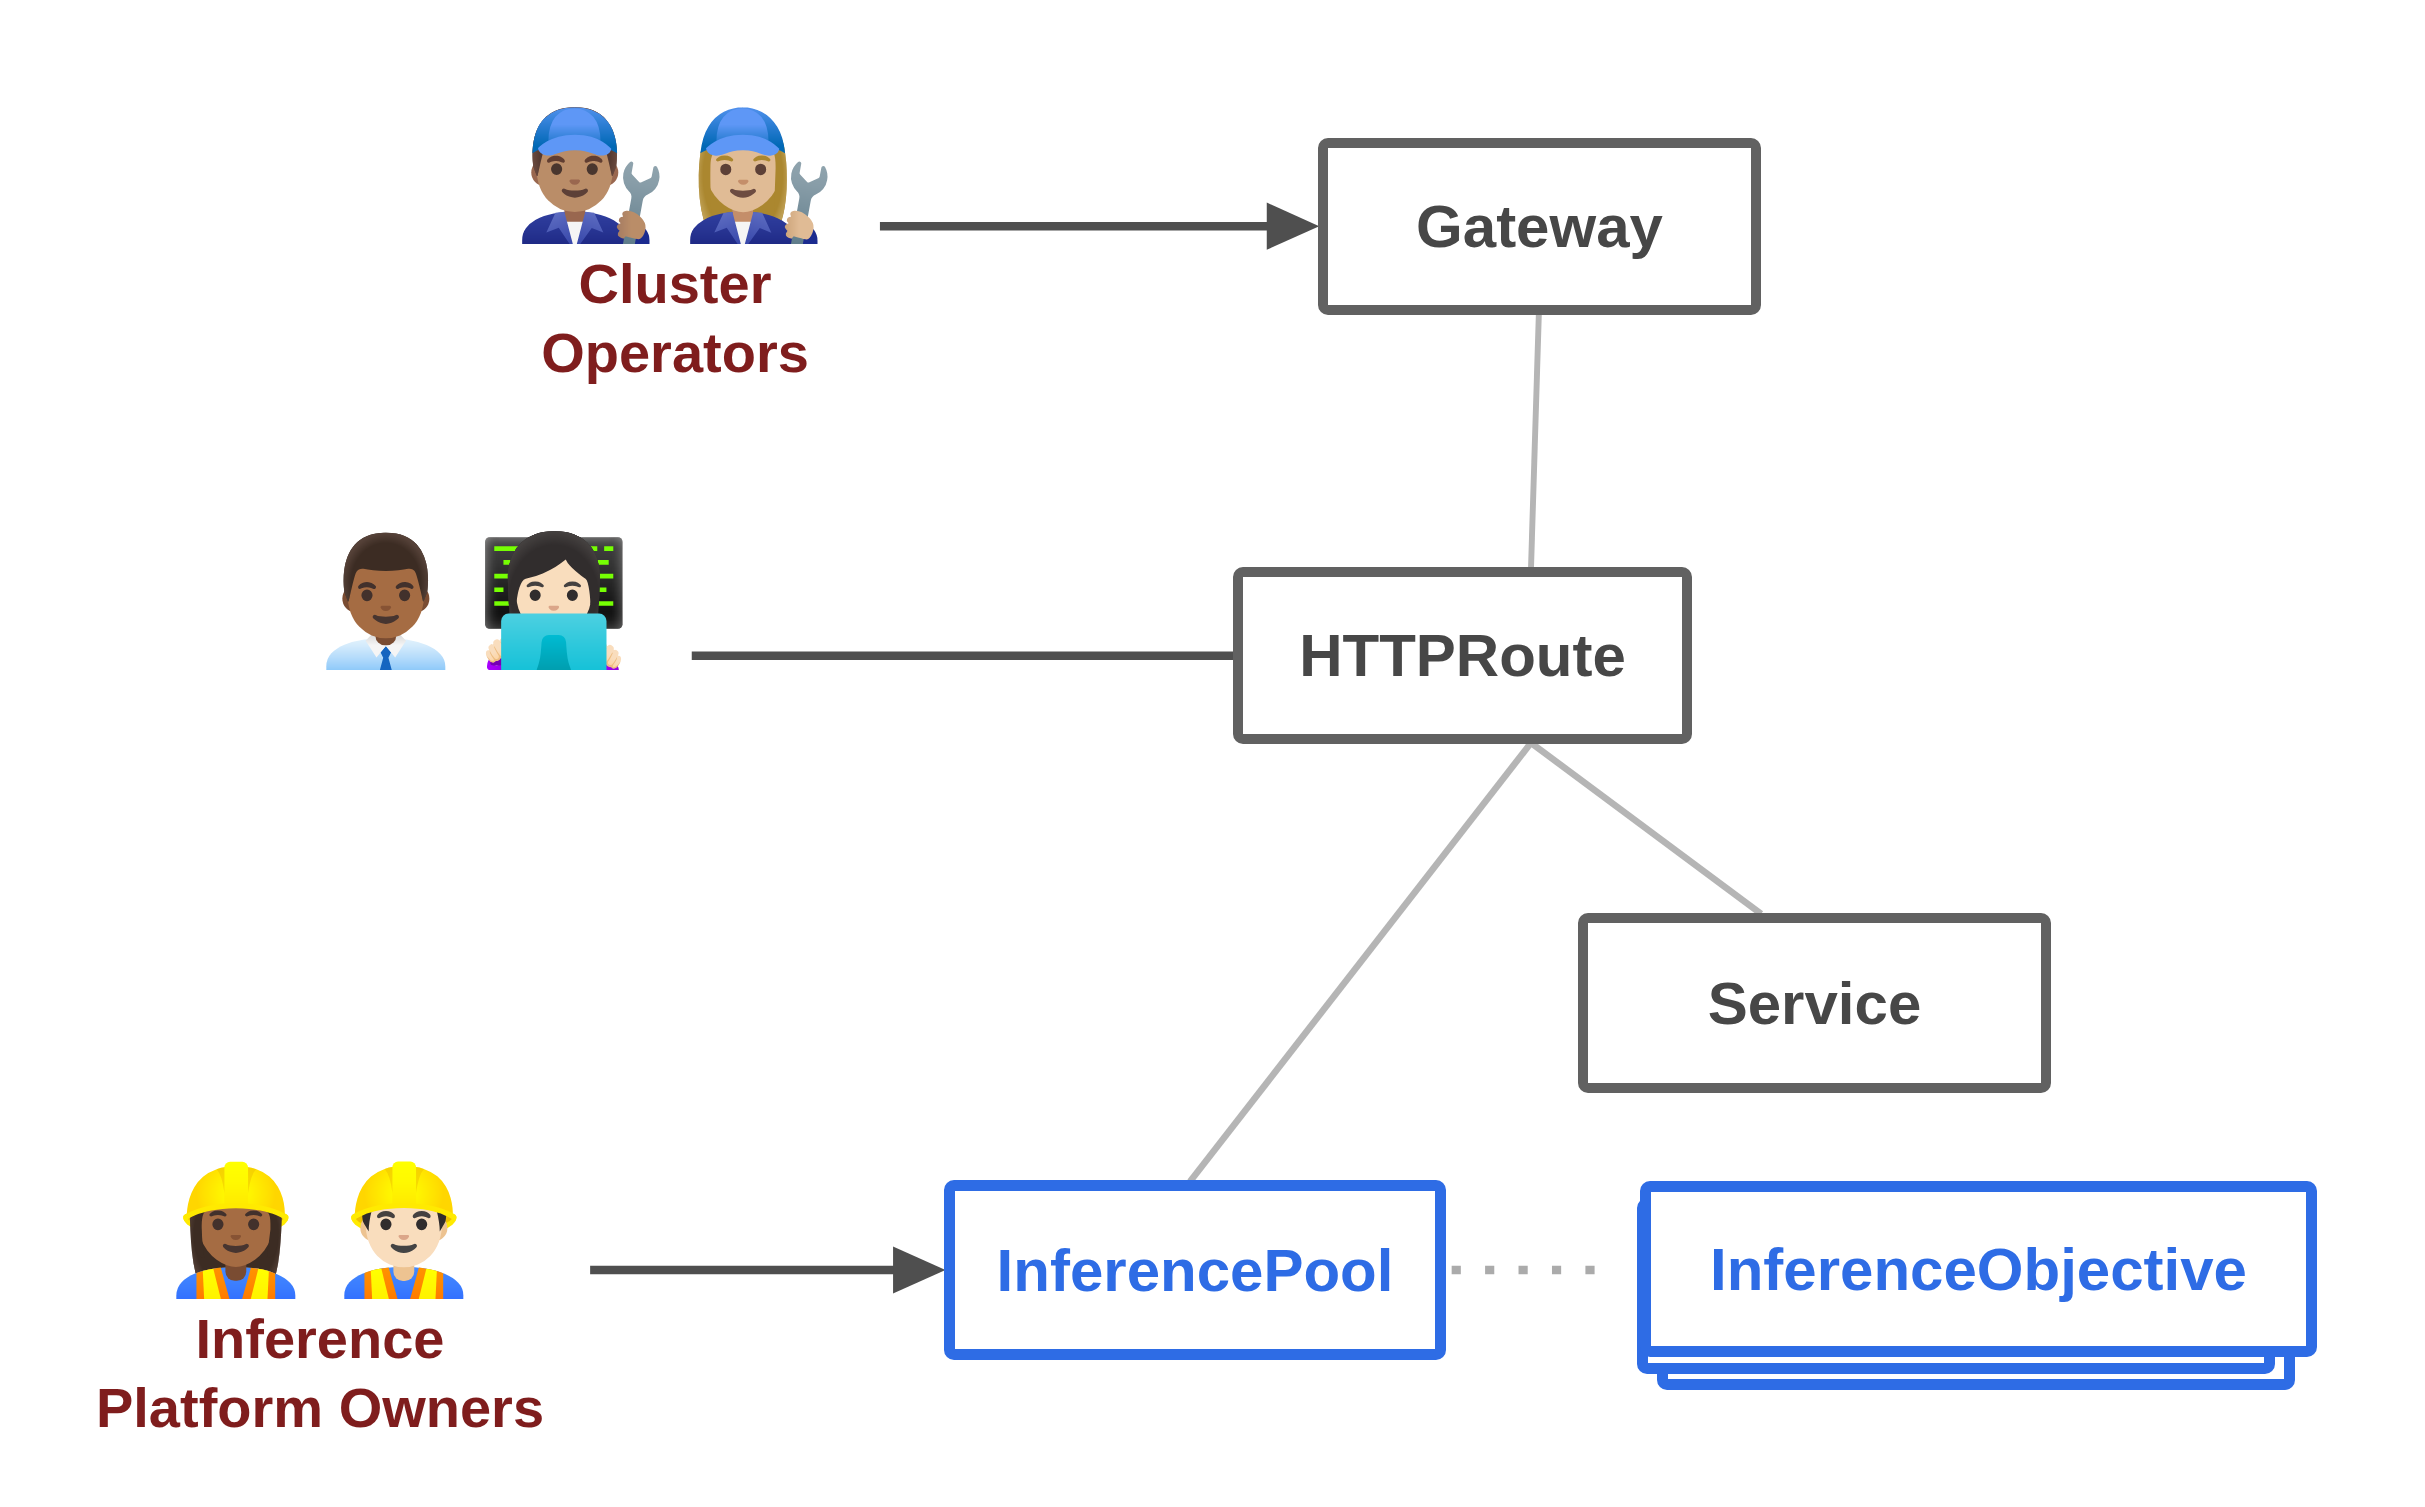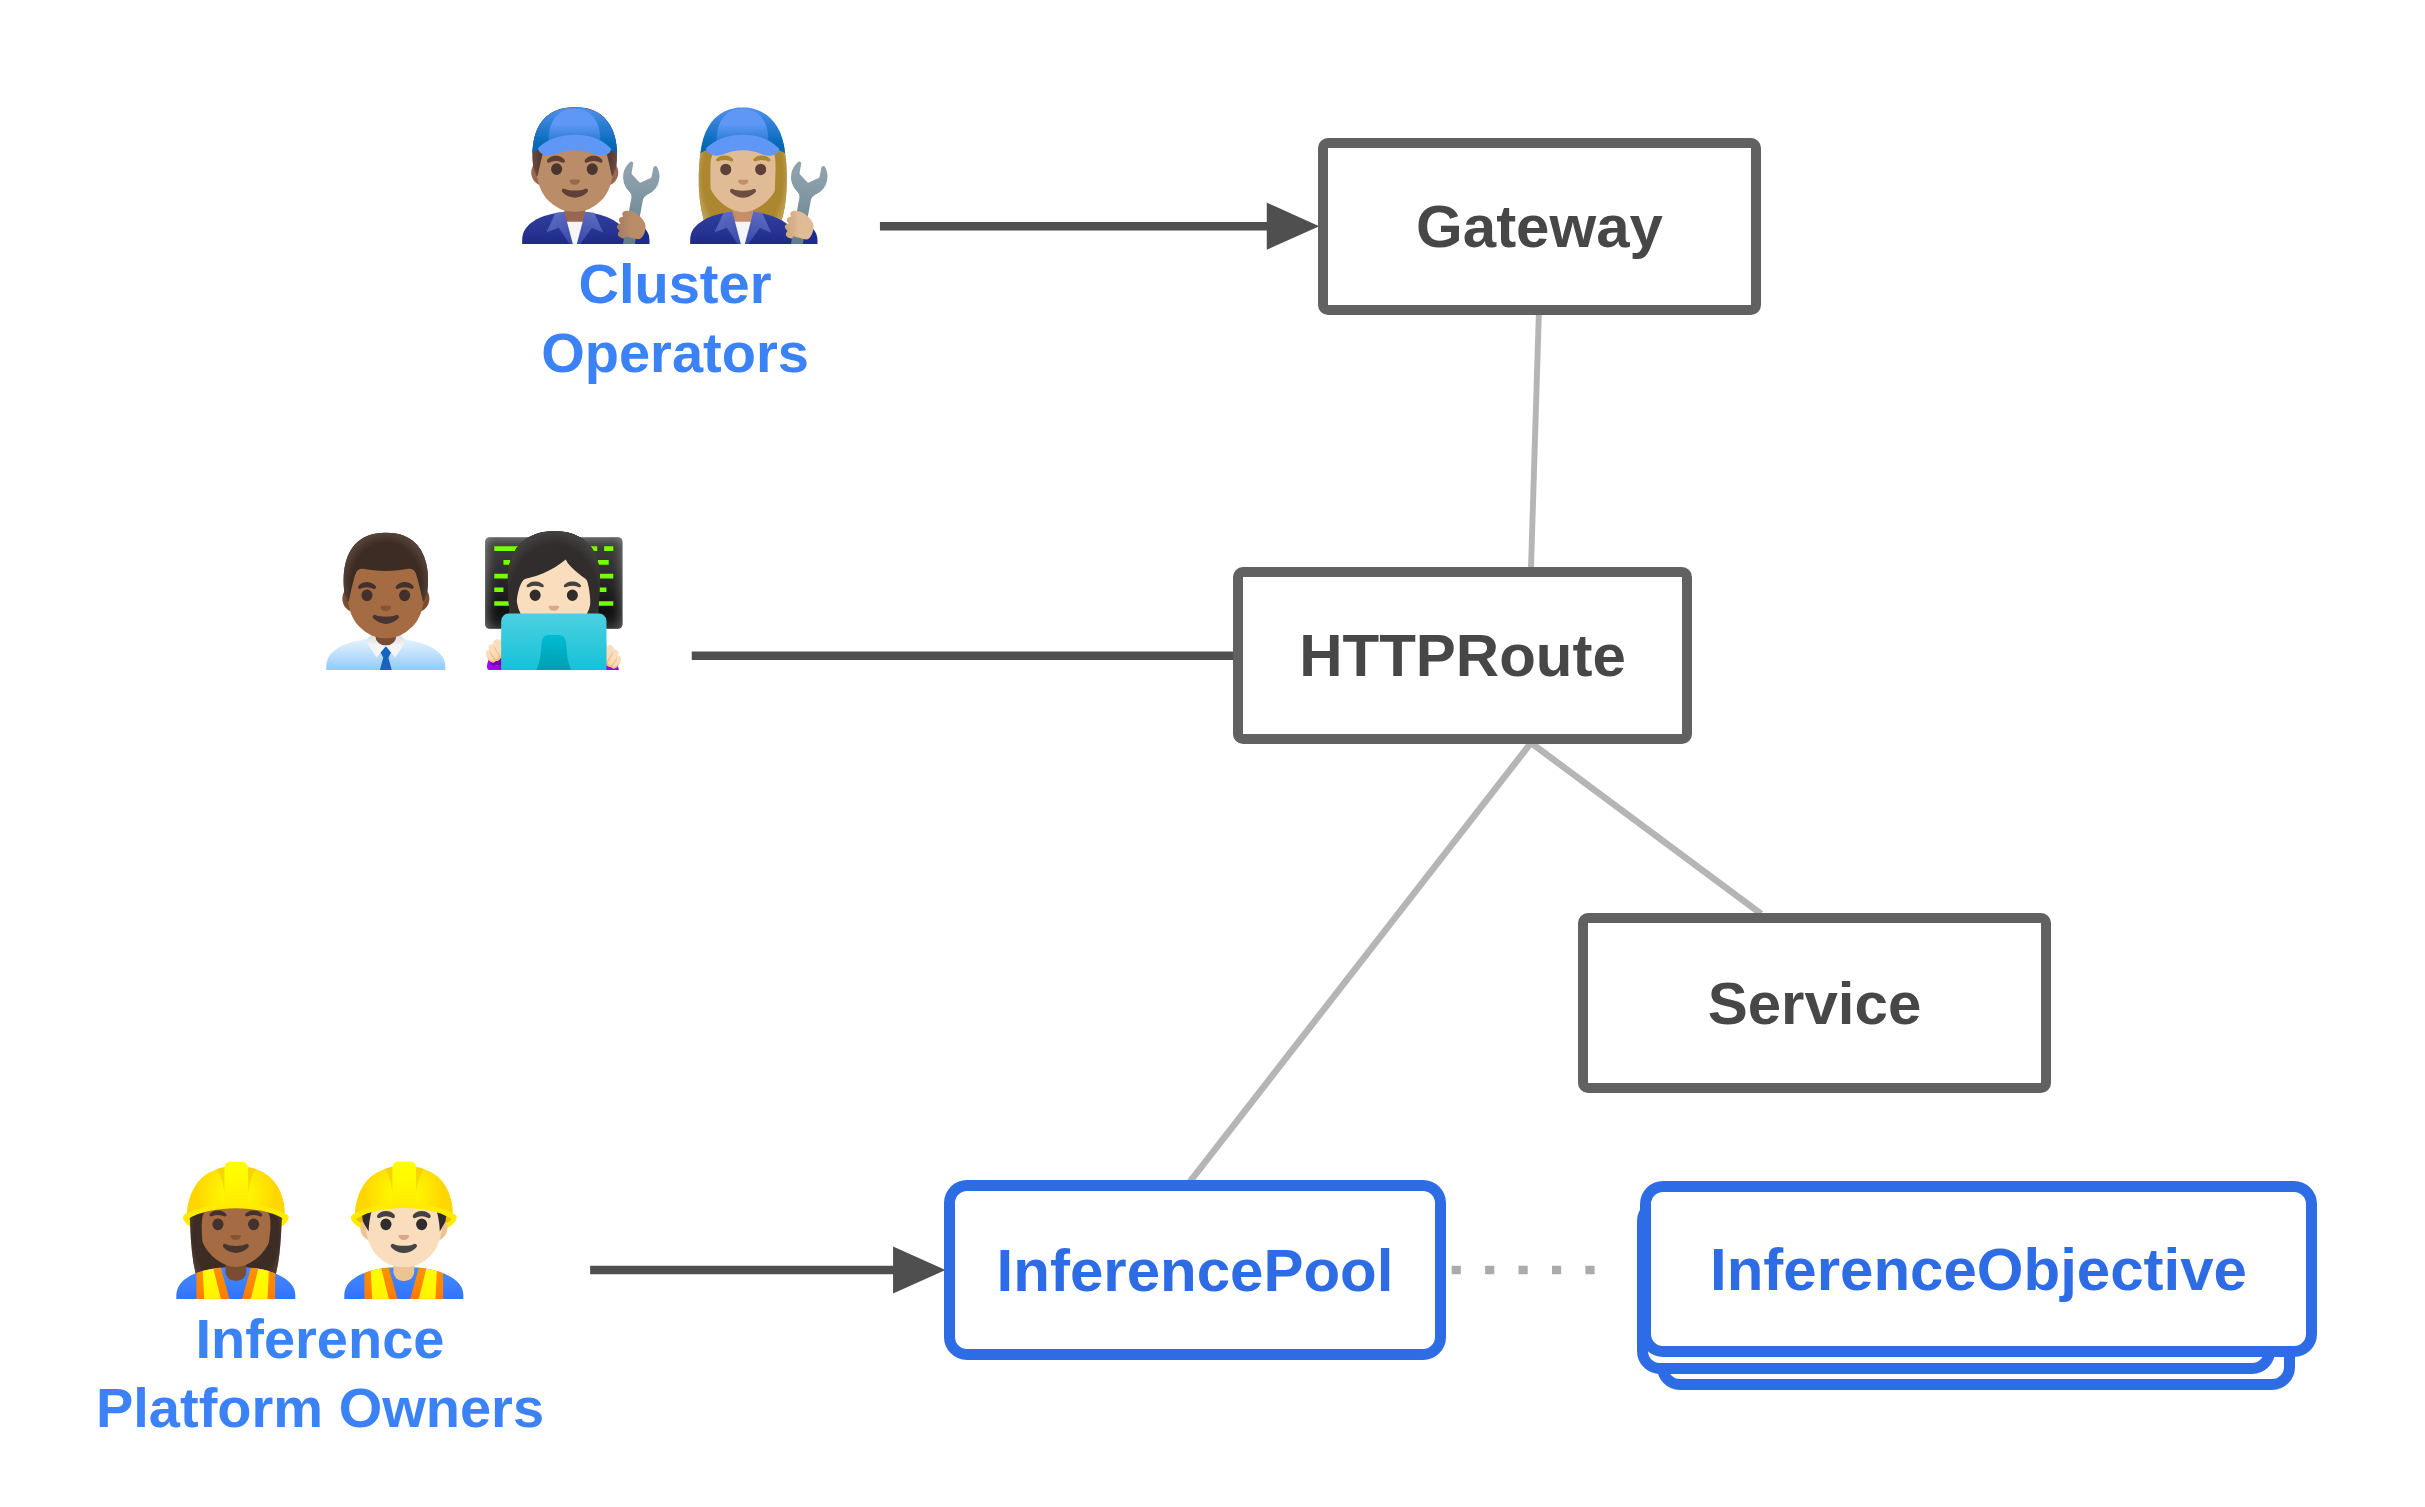--- a/index.html
+++ b/index.html
@@ -24,21 +24,21 @@
     justify-content: center;
     z-index: 2;
     color: #474747;
     font-size: 60px;
     font-weight: 700;
     letter-spacing: 0px;
     white-space: nowrap;
   }
   .node.blue {
     border: 11px solid #2e6ce5;
-    border-radius: 23px;
+    border-radius: 10px;
     color: #2e6ce5;
   }
   .node.stack-layer { z-index: 2; }
 
   .actor {
     position: absolute;
     width: 524px;
     display: flex;
     flex-direction: column;
     align-items: center;
@@ -49,21 +49,21 @@
     display: flex;
     flex-direction: row;
     justify-content: center;
     gap: 11.8px;
     font-size: 125px;
     line-height: 1.12;
     font-family: "DejaVu Sans", "Liberation Sans", sans-serif;
   }
   .actor .actor-label {
     margin-top: 5.2px;
-    color: #3b82f6;
+    color: #7f1d1d;
     font-size: 56px;
     font-weight: 700;
     line-height: 1.22;
     white-space: nowrap;
   }
 </style>
 </head>
 <body>
 
 <div class="canvas">

